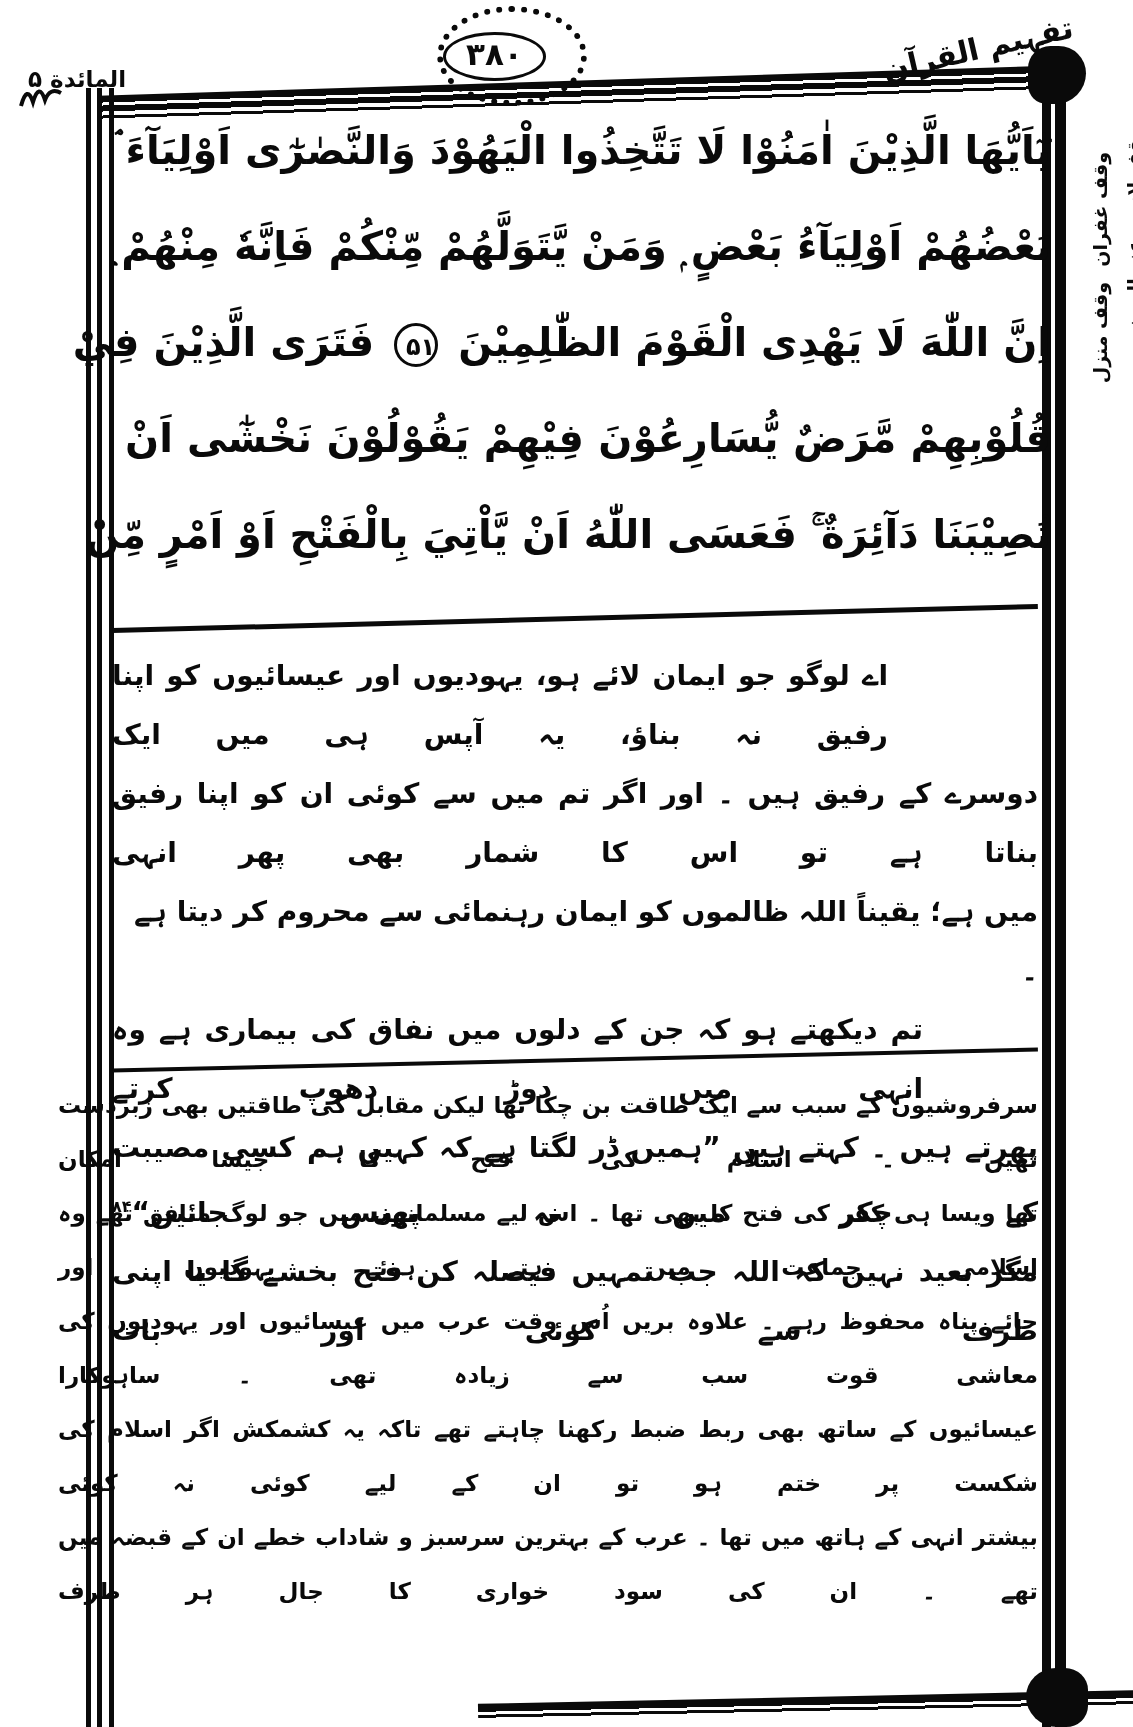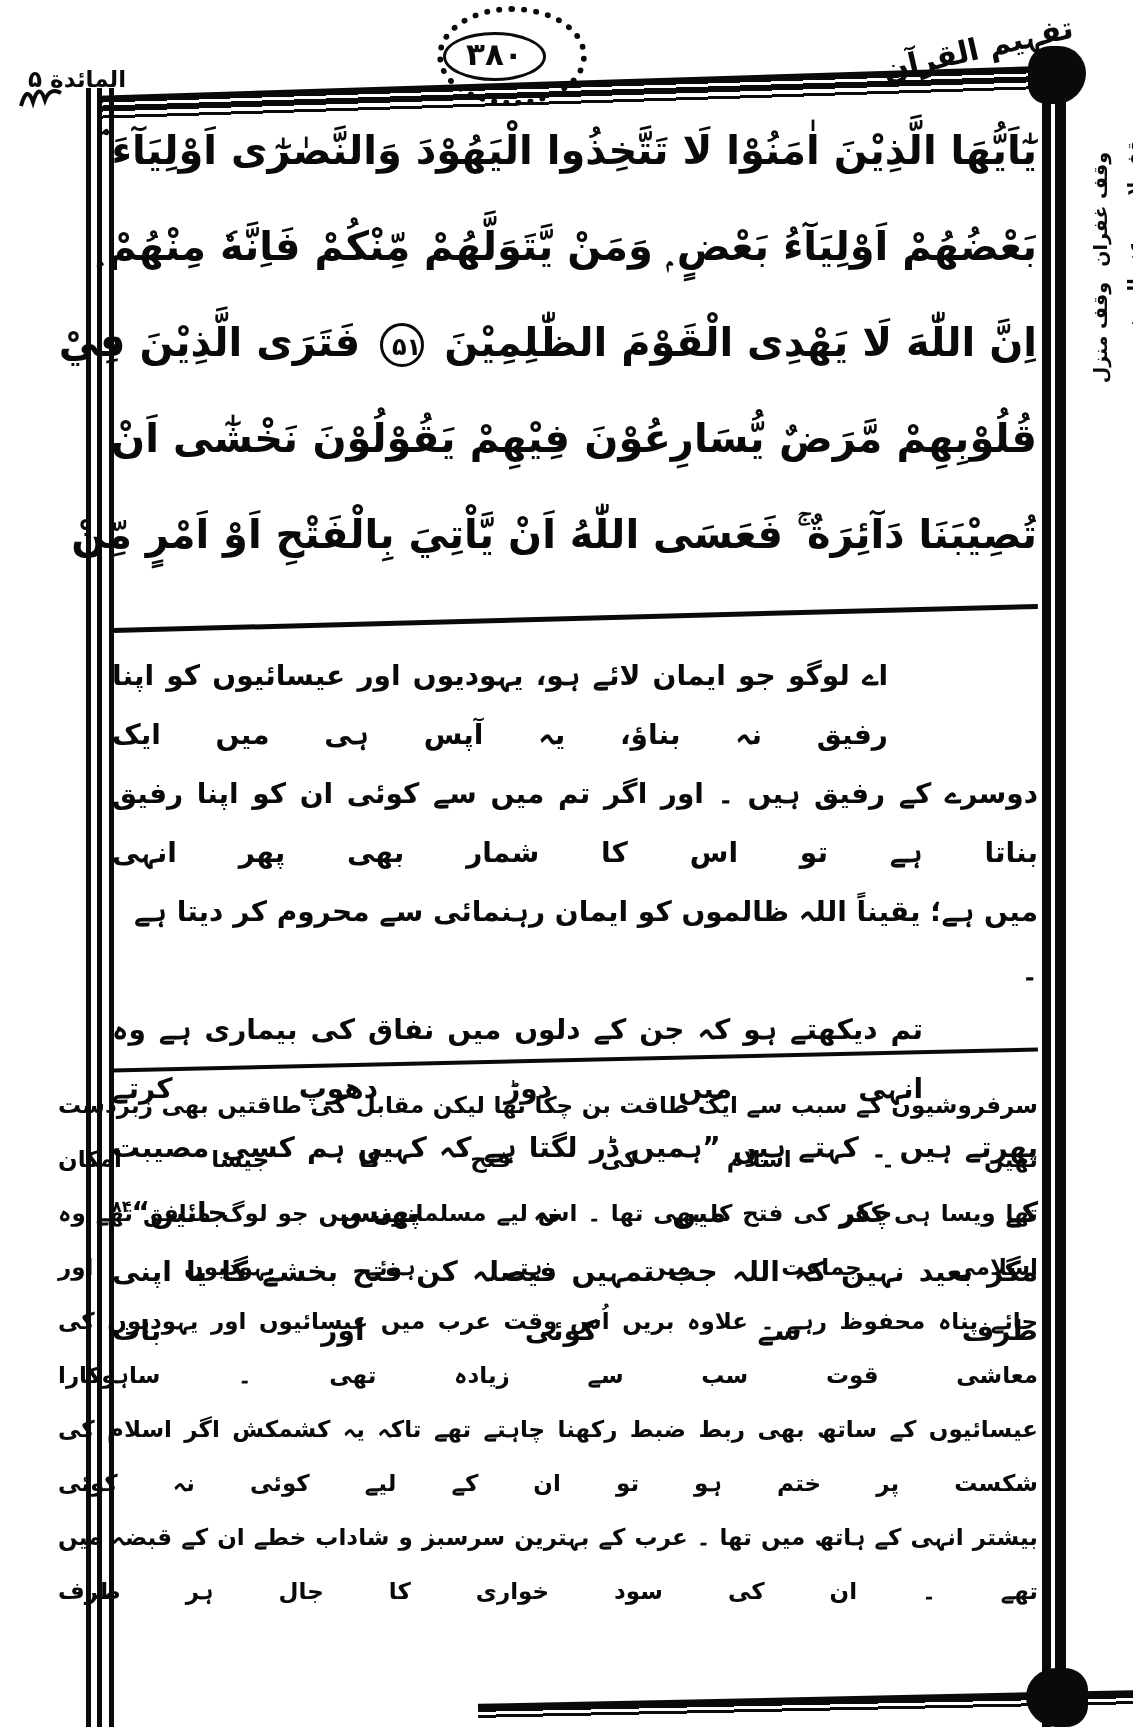--- a/index.html
+++ b/index.html
@@ -32,21 +32,21 @@
   .left-border{position:absolute;left:86px;top:88px;width:28px;height:1639px;
     background:linear-gradient(to right,#0a0a0a 0 5px,transparent 5px 11px,#0a0a0a 11px 16px,transparent 16px 23px,#0a0a0a 23px 28px);}
   .right-border{position:absolute;left:1042px;top:58px;width:24px;height:1669px;
     background:linear-gradient(to right,#0a0a0a 0 9px,transparent 9px 13px,#0a0a0a 13px 24px);}
   .knot-tr{position:absolute;left:1028px;top:46px;width:58px;height:58px;background:#0a0a0a;border-radius:45% 55% 62% 38%;}
   .knot-br{position:absolute;left:1026px;top:1668px;width:62px;height:59px;background:#0a0a0a;border-radius:55% 42% 40% 58%;}
   .bottom-border{position:absolute;left:478px;top:1697px;width:656px;height:16px;
     transform:rotate(-1.2deg);
     background:linear-gradient(to bottom,#0a0a0a 0 8px,transparent 8px 11px,#0a0a0a 11px 14px,transparent 14px);}
   
-  .quran-block{position:absolute;left:111px;top:102px;width:926px;}
+  .quran-block{position:absolute;left:125px;top:102px;width:926px;}
   .q-line{font-size:40px;font-weight:bold;line-height:96px;
     text-align:justify;text-align-last:justify;white-space:nowrap;}
   .ayah-marker{display:inline-block;width:44px;height:44px;border:3px solid #0a0a0a;border-radius:50%;
     font-size:24px;line-height:42px;text-align:center;vertical-align:middle;box-sizing:border-box;font-weight:bold;margin:8px 6px;}
   
   .divider{position:absolute;left:112px;width:926px;background:#0a0a0a;}
   .divider-1{top:616px;height:5px;transform:rotate(-1.5deg);}
   .divider-2{top:1058px;height:4px;transform:rotate(-1.3deg);}
   
   .translation-block{position:absolute;left:112px;top:646px;width:926px;}

